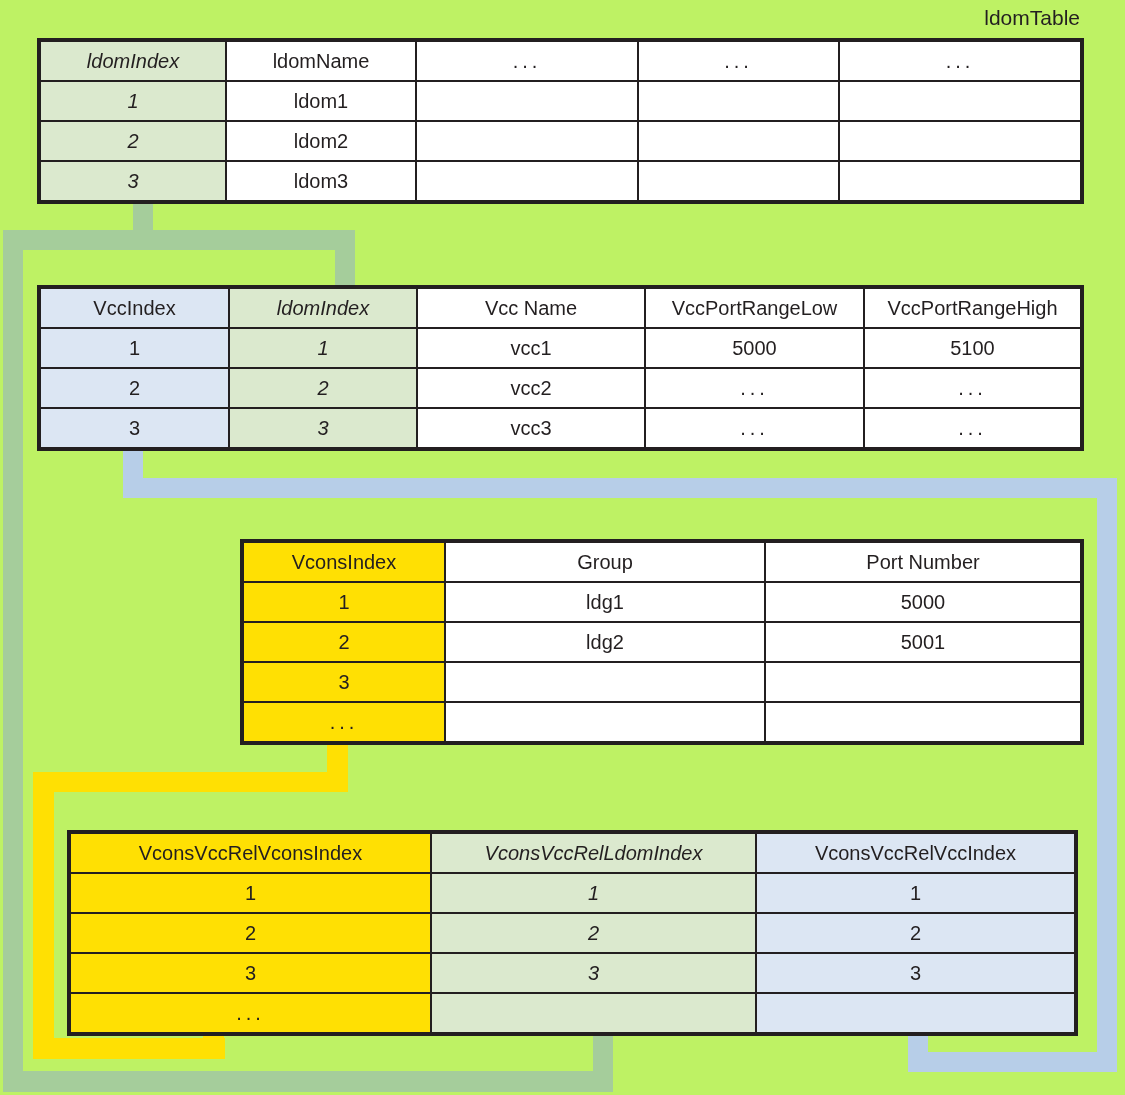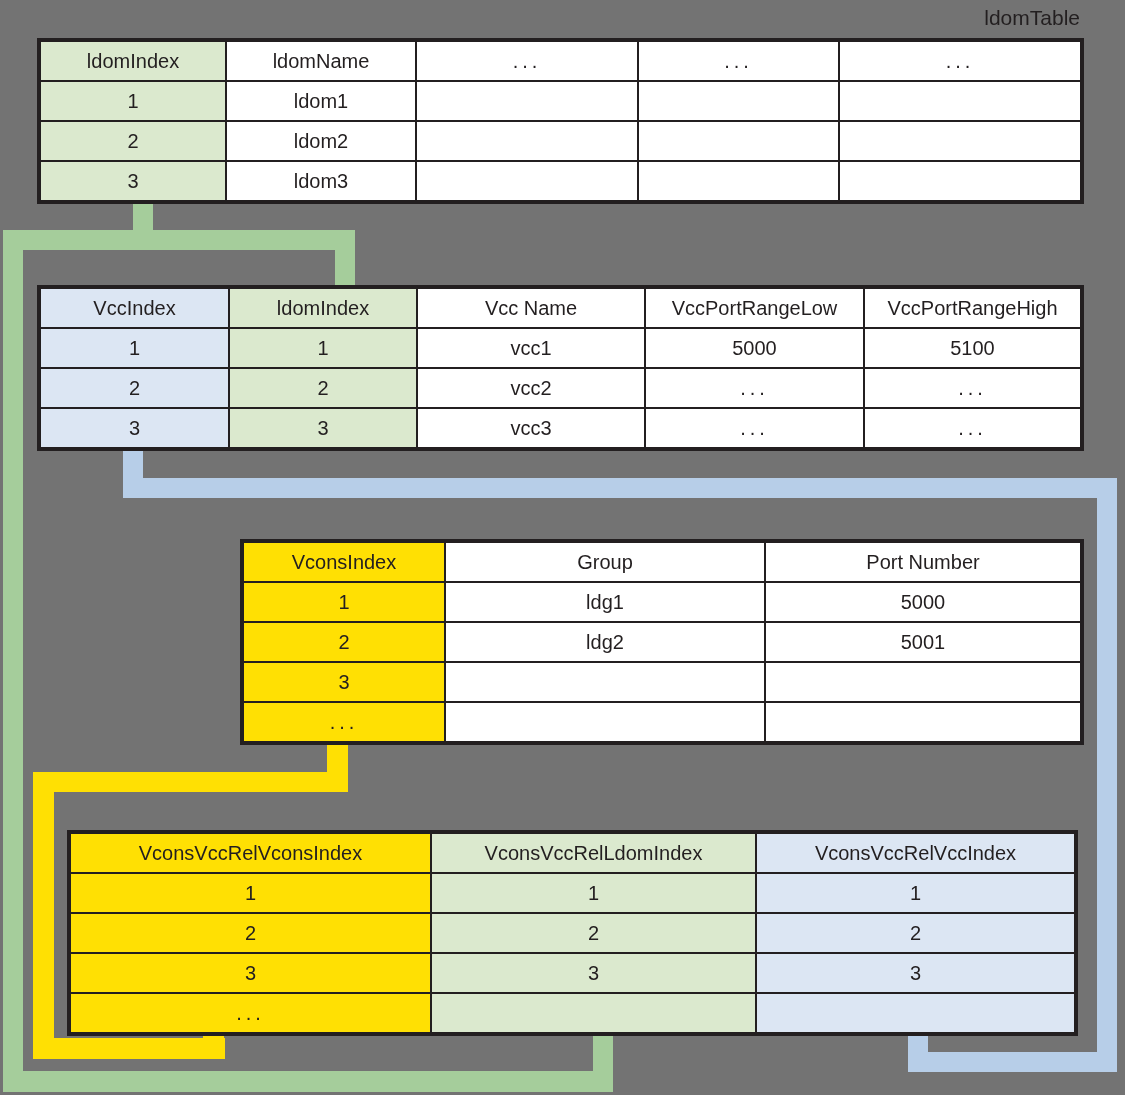--- a/index.html
+++ b/index.html
@@ -1,17 +1,17 @@
 <!DOCTYPE html>
 <html style="--connector-green: #A5CD9B; --connector-blue: #B7CEE8; --connector-yellow: #FFE003; --cell-green: #DBE9CE; --cell-blue: #DCE6F3; --cell-yellow: #FFE003; --border: #231F20; --text: #231F20;"><head>
 <meta charset="utf-8">
 <style>
   html,body{margin:0;padding:0;background:#fff;}
   body{font-family:"Liberation Sans","DejaVu Sans",sans-serif;color:#231f20;}
-  .canvas{position:relative;width:1125px;height:1095px;background:#737373;overflow:hidden;}
+  .canvas{position:relative;width:1125px;height:1095px;background:#bef264;overflow:hidden;}
 
   
   .seg{position:absolute;z-index:1;}
   .seg.green{background:var(--connector-green);}
   .seg.blue{background:var(--connector-blue);}
   .seg.yellow{background:var(--connector-yellow);}
 
   #g1{left:133px;top:188px;width:20px;height:44px;}
   #g2{left:3px;top:230px;width:352px;height:20px;}
   #g3{left:335px;top:250px;width:20px;height:38px;}
@@ -34,21 +34,21 @@
   
   .tbl{position:absolute;z-index:2;border-collapse:collapse;table-layout:fixed;background:#fff;
        border:4px solid var(--border);}
   .tbl th,.tbl td{border:2px solid var(--border);height:38px;padding:0;text-align:center;
        font-size:20px;font-weight:normal;overflow:hidden;white-space:nowrap;}
   #table-0{left:37px;top:38px;width:1043px;}
   #table-1{left:37px;top:285px;width:1043px;border-radius:6px;}
   #table-2{left:240px;top:539px;width:840px;}
   #table-3{left:67px;top:830px;width:1007px;}
 
-  .cell-green{background:var(--cell-green);}
+  .cell-green{background:var(--cell-green);font-style:italic;}
   .cell-blue{background:var(--cell-blue);}
   .cell-yellow{background:var(--cell-yellow);}
   .dots{font-weight:bold;letter-spacing:4px;}
 
   
   .title{position:absolute;z-index:2;right:45px;font-size:21px;white-space:nowrap;color:var(--text);}
   #title-0{top:6px;}
   #title-1{top:251px;}
   #title-2{top:502px;}
   #title-3{top:792px;}

